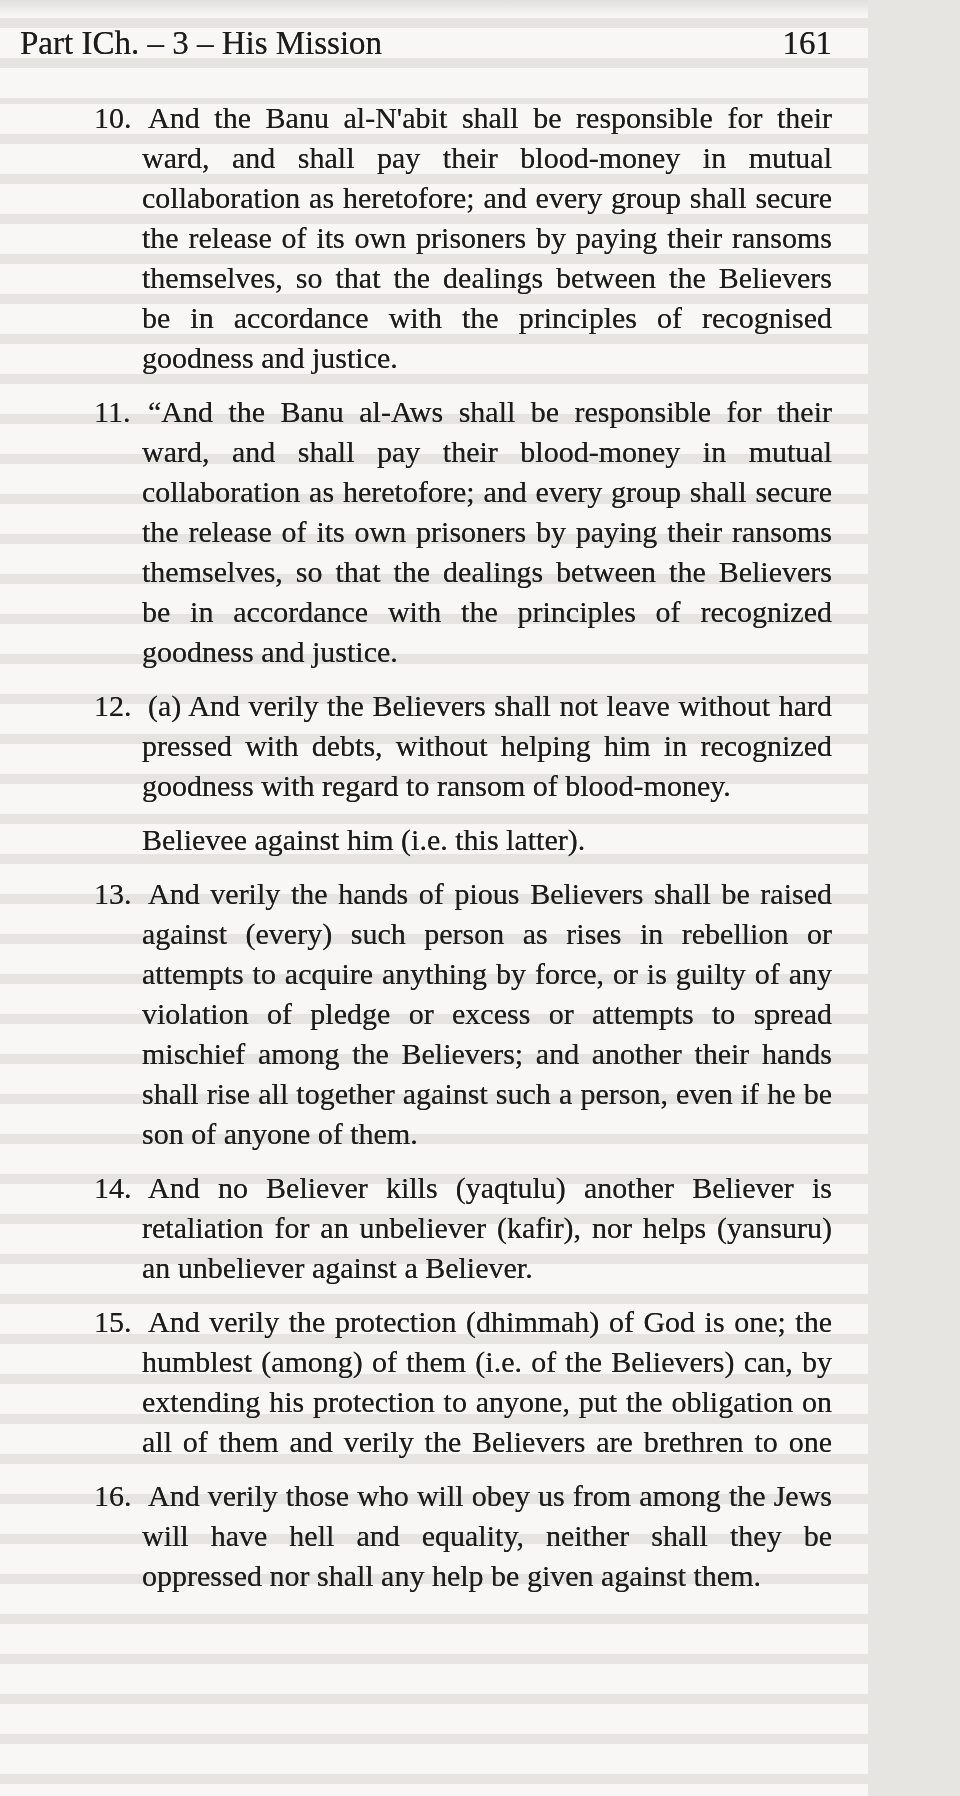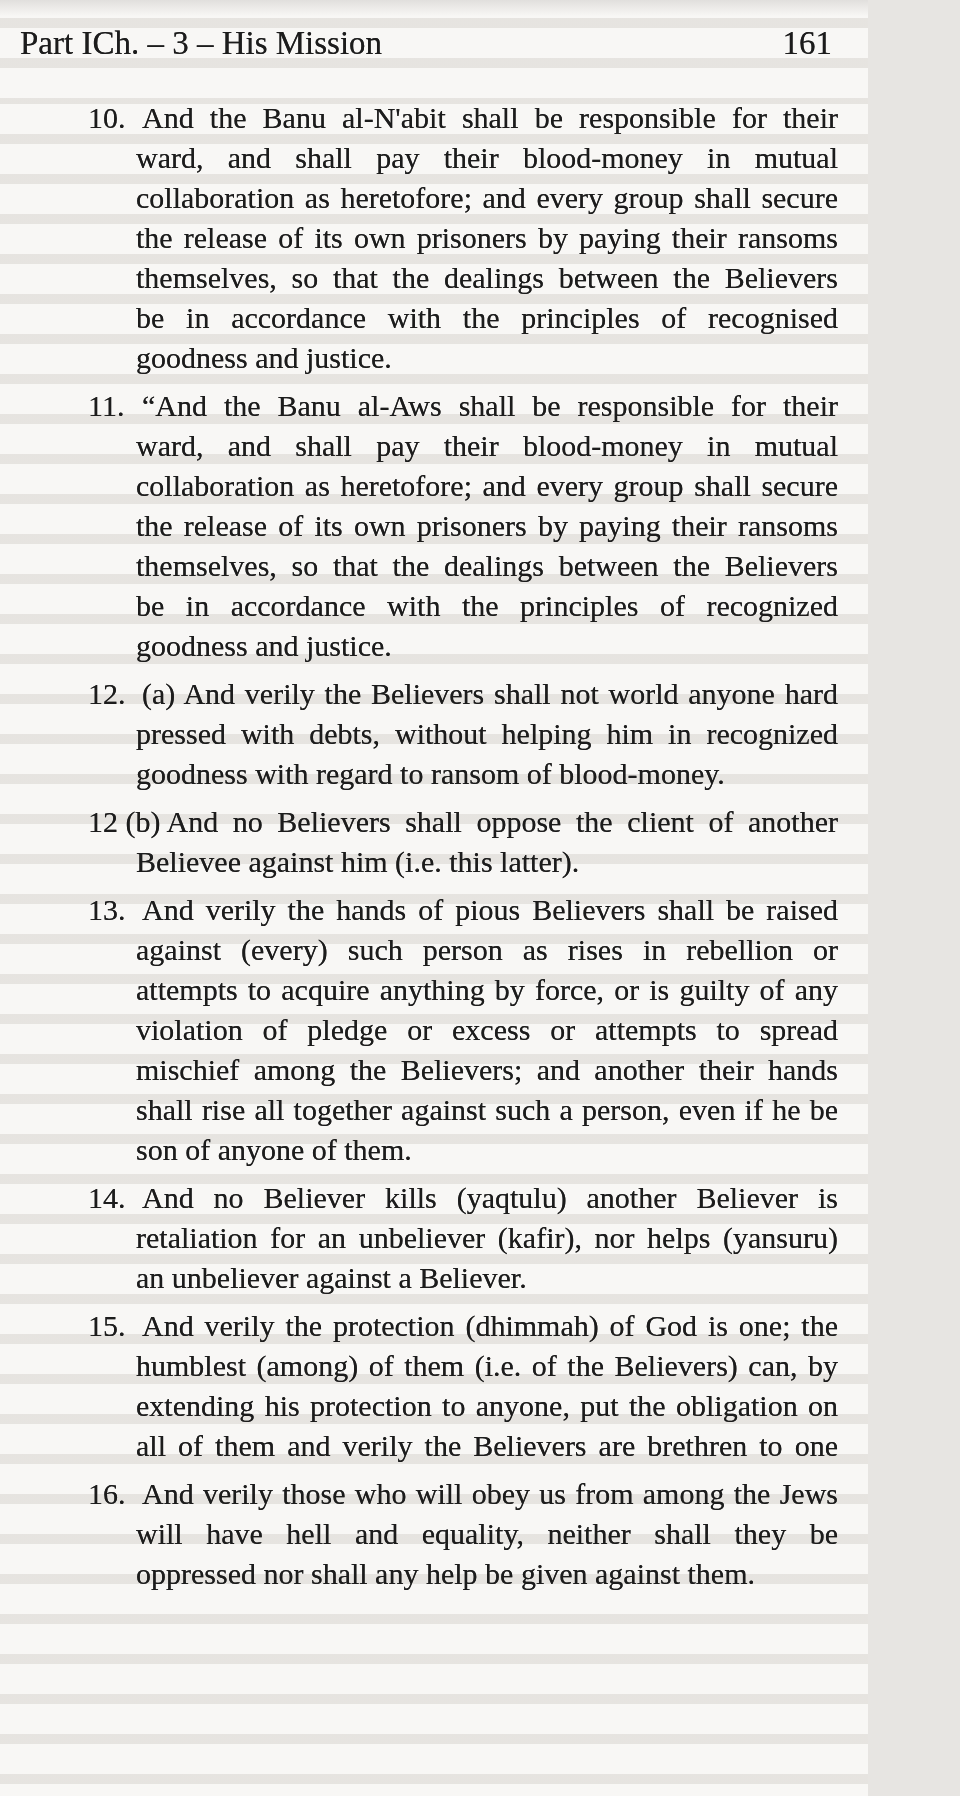--- a/index.html
+++ b/index.html
@@ -45,21 +45,21 @@
   .header .left  { flex: 0 0 auto; }
   .header .center{ flex: 1 1 auto; padding-right: 30px; }
   .header .right { flex: 0 0 auto; }
   
   .content {
     margin-top: 32px;
     padding-left: 80px;
     padding-right: 22px;
     font-size: 30px;
   }
-  .para { margin: 8px; }
+  .para { margin: 14px; }
   .line {
     height: 40px;
     line-height: 40px;
     white-space: nowrap;
   }
   .line.first {
     display: flex;
     white-space: normal;
   }
   .line.first .num {
@@ -115,30 +115,26 @@
         <div class="line cont">ward, and shall pay their blood-money in mutual</div>
         <div class="line cont">collaboration as heretofore; and every group shall secure</div>
         <div class="line cont">the release of its own prisoners by paying their ransoms</div>
         <div class="line cont">themselves, so that the dealings between the Believers</div>
         <div class="line cont">be in accordance with the principles of recognized</div>
         <div class="line cont last">goodness and justice.</div>
       </div>
       <div class="para">
         <div class="line first">
           <span class="num">12.</span>
-          <span class="txt">(a) And verily the Believers shall not world anyone hard</span>
+          <span class="txt">(a) And verily the Believers shall not leave without hard</span>
         </div>
         <div class="line cont">pressed with debts, without helping him in recognized</div>
         <div class="line cont last">goodness with regard to ransom of blood-money.</div>
       </div>
       <div class="para">
-        <div class="line first">
-          <span class="num">12 (b)</span>
-          <span class="txt">And no Believers shall oppose the client of another</span>
-        </div>
         <div class="line cont last">Believee against him (i.e. this latter).</div>
       </div>
       <div class="para">
         <div class="line first">
           <span class="num">13.</span>
           <span class="txt">And verily the hands of pious Believers shall be raised</span>
         </div>
         <div class="line cont">against (every) such person as rises in rebellion or</div>
         <div class="line cont">attempts to acquire anything by force, or is guilty of any</div>
         <div class="line cont">violation of pledge or excess or attempts to spread</div>

